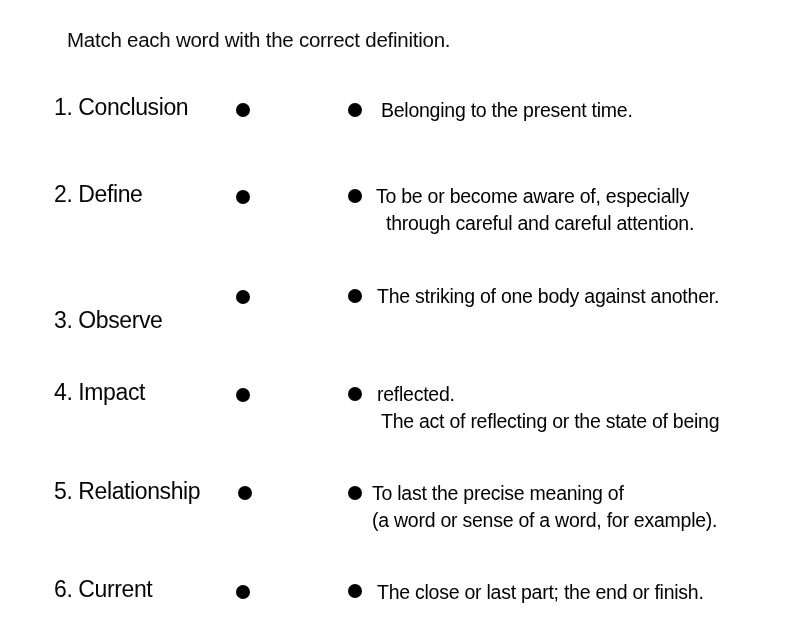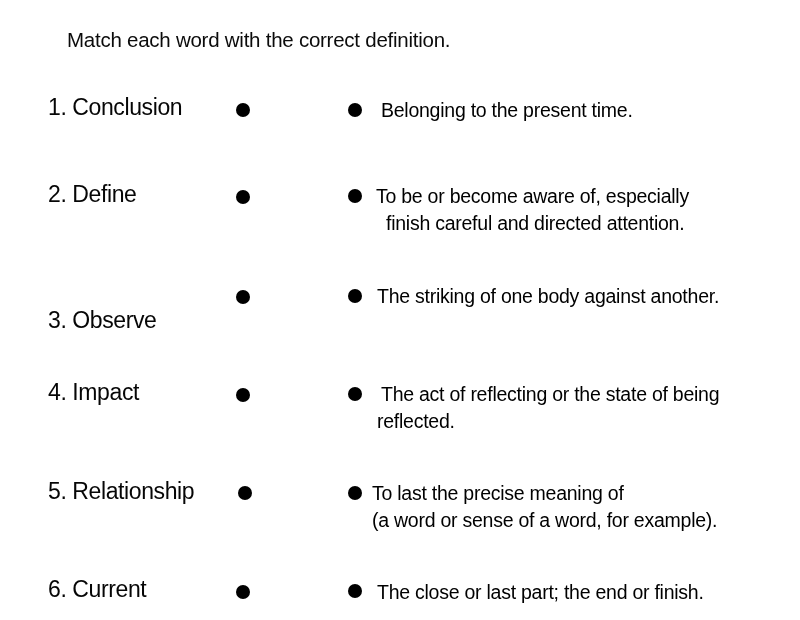--- a/index.html
+++ b/index.html
@@ -36,21 +36,21 @@
 
   
   .match-row {
     position: absolute;
     left: 0;
     width: 800px;
   }
 
   .term-cell {
     position: absolute;
-    left: 48px;
+    left: 54px;
     font-size: 23px;
     line-height: 26px;
     letter-spacing: -0.4px;
     white-space: nowrap;
     color: #060606;
   }
 
   .bullet {
     position: absolute;
     width: 14px;
@@ -97,40 +97,40 @@
       <span class="def-line">Belonging to the present time.</span>
     </div>
   </div>
 
   <div class="match-row" style="top:181px;">
     <div class="term-cell" style="top:0px;">2. Define</div>
     <span class="bullet bullet-left" style="top:9px;"></span>
     <span class="bullet bullet-right" style="top:8px;"></span>
     <div class="definition-cell" style="top:2px;">
       <span class="def-line">To be or become aware of, especially</span>
-      <span class="def-line indent-1">finish careful and directed attention.</span>
+      <span class="def-line indent-1">through careful and careful attention.</span>
     </div>
   </div>
 
   <div class="match-row" style="top:281px;">
     <div class="term-cell" style="top:0px;margin-top:26px;">3. Observe</div>
     <span class="bullet bullet-left" style="top:9px;"></span>
     <span class="bullet bullet-right" style="top:8px;"></span>
     <div class="definition-cell shift-c" style="top:2px;">
       <span class="def-line">The striking of one body against another.</span>
     </div>
   </div>
 
   <div class="match-row" style="top:379px;">
     <div class="term-cell" style="top:0px;">4. Impact</div>
     <span class="bullet bullet-left" style="top:9px;"></span>
     <span class="bullet bullet-right" style="top:8px;"></span>
     <div class="definition-cell shift-c" style="top:2px;">
+      <span class="def-line">reflected.</span>
       <span class="def-line indent-2">The act of reflecting or the state of being</span>
-      <span class="def-line">reflected.</span>
     </div>
   </div>
 
   <div class="match-row" style="top:478px;">
     <div class="term-cell" style="top:0px;">5. Relationship</div>
     <span class="bullet bullet-left tight" style="top:8px;"></span>
     <span class="bullet bullet-right" style="top:8px;"></span>
     <div class="definition-cell shift-b" style="top:2px;">
       <span class="def-line">To last the precise meaning of</span>
       <span class="def-line">(a word or sense of a word, for example).</span>

